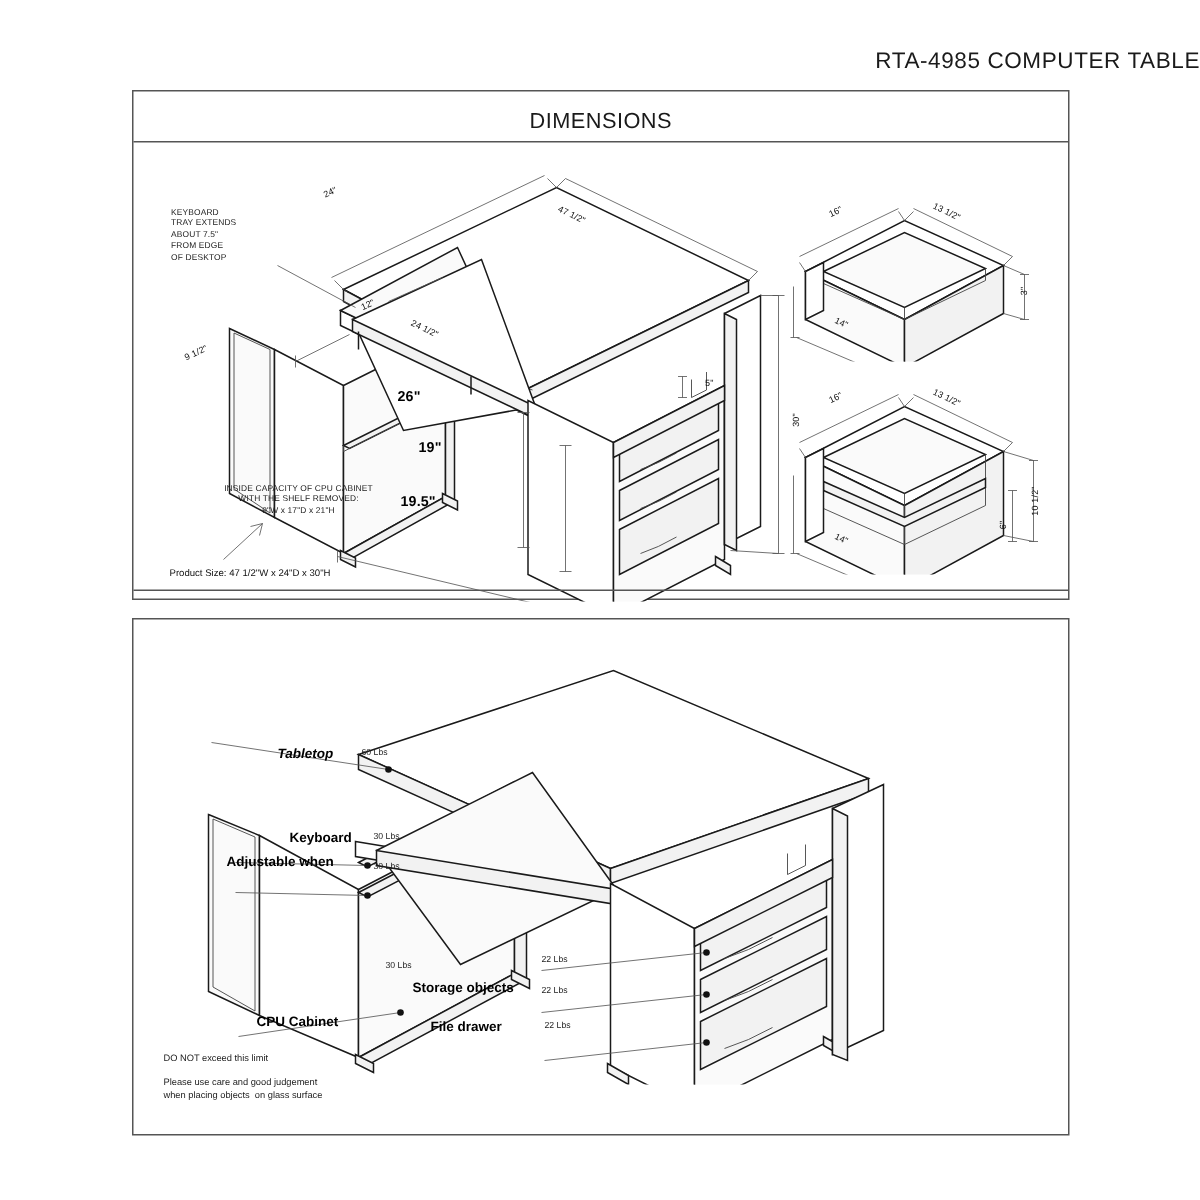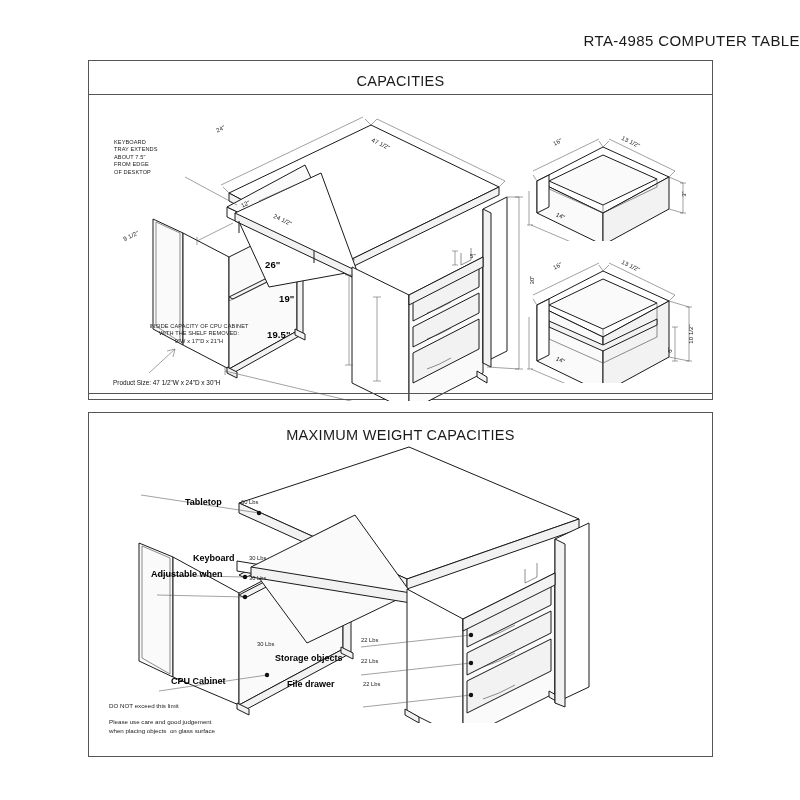--- a/index.html
+++ b/index.html
@@ -63,21 +63,21 @@
 </style>
 </head>
 <body>
 
 <div id="page">
 
   <div class="doc-title">RTA-4985  COMPUTER TABLE</div>
 
   <div class="panel" id="panel-dimensions">
 
-    <div class="panel-title" style="top:12px;">CAPACITIES</div>
+    <div class="panel-title" style="top:12px;">DIMENSIONS</div>
     <div class="panel-divider" style="top:33px;"></div>
 
     <svg class="abs" style="left:20px;top:40px;" width="420" height="300" viewBox="0 0 420 300">
 
       <polygon class="face" points="120,92 262,24 390,86 243,158"></polygon>
 
       <polygon class="face-d" points="120,92 243,158 243,166 120,100"></polygon>
       <polygon class="face-d" points="243,158 390,86 390,94 243,166"></polygon>
 
       <path class="ln-thin" d="M120,92 L123,94"></path>
@@ -271,21 +271,20 @@
 
     <div class="dim" style="left:464px;top:202px;transform:rotate(-26deg);">16"</div>
     <div class="dim" style="left:532px;top:202px;transform:rotate(26deg);">13 1/2"</div>
     <div class="dim" style="left:467px;top:296px;transform:rotate(25deg);">14"</div>
     <div class="dim" style="left:592px;top:270px;transform:rotate(-90deg);">10 1/2"</div>
     <div class="dim" style="left:578px;top:286px;transform:rotate(-90deg);">6"</div>
   </div>
 
   <div class="panel" id="panel-weights">
 
-    <div class="panel-title" style="top:14px;">MAXIMUM WEIGHT CAPACITIES</div>
 
     <svg class="abs" style="left:30px;top:30px;" width="560" height="280" viewBox="0 0 560 280">
 
       <polygon class="face" points="120,60 290,4 460,76 288,136"></polygon>
       <polygon class="face-d" points="120,60 288,136 288,146 120,70"></polygon>
       <polygon class="face-d" points="288,136 460,76 460,86 288,146"></polygon>
 
       <polygon class="face-l" points="20,100 54,114 54,234 20,218"></polygon>
       <path class="ln-thin" d="M23,103 L51,115 L51,231 L23,215 Z"></path>
 
@@ -335,21 +334,21 @@
 
       <path class="ln-lead" d="M242,204 L352,192"></path>
       <circle class="dot" cx="352" cy="192" r="2.2"></circle>
       <path class="ln-lead" d="M242,232 L352,220"></path>
       <circle class="dot" cx="352" cy="220" r="2.2"></circle>
 
       <path class="ln-lead" d="M244,264 L352,252"></path>
       <circle class="dot" cx="352" cy="252" r="2.2"></circle>
     </svg>
 
-    <div class="cap-label" style="left:96px;top:84px;">Tabletop</div>
+    <div class="cap-label" style="left:96px;top:84px;font-style:italic;">Tabletop</div>
     <div class="cap-val" style="left:152px;top:86px;">60 Lbs</div>
 
     <div class="cap-label" style="left:94px;top:140px;padding-left:10px;">Keyboard</div>
     <div class="cap-val" style="left:160px;top:142px;">30 Lbs</div>
 
     <div class="cap-label" style="left:62px;top:156px;">Adjustable when</div>
     <div class="cap-val" style="left:160px;top:162px;">30 Lbs</div>
 
     <div class="cap-label" style="left:82px;top:222px;margin-top:41px;">CPU Cabinet</div>
     <div class="cap-val" style="left:168px;top:228px;">30 Lbs</div>

